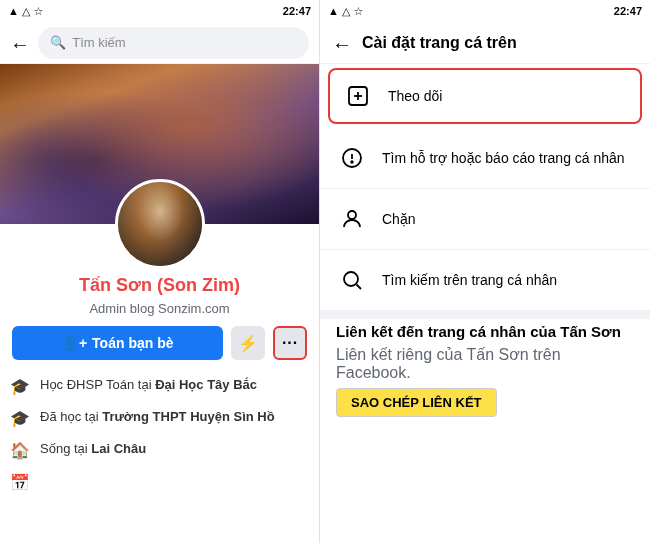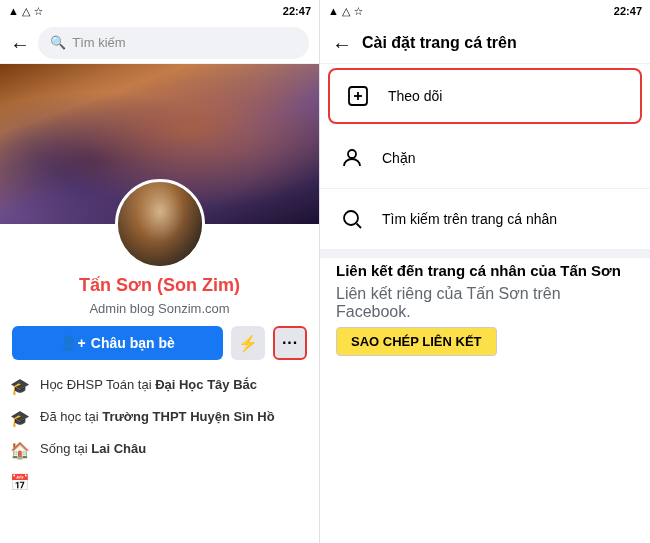--- a/index.html
+++ b/index.html
@@ -339,21 +339,21 @@
       <div class="avatar-inner"></div>
     </div>
   </div>
 
   <div class="profile-name">Tấn Sơn (Son Zim)</div>
   <div class="profile-sub">Admin blog Sonzim.com</div>
 
   <div class="action-buttons">
     <button class="btn-add-friend">
       <span>👤+</span>
-      <span>Châu bạn bè</span>
+      <span>Toán bạn bè</span>
     </button>
     <div class="btn-icon-round">
       <span>⚡</span>
     </div>
     <div class="btn-icon-round btn-more">
       <span>···</span>
     </div>
   </div>
 
   <div class="bio-list">
@@ -393,20 +393,30 @@
       <div class="menu-item-icon">
         <svg width="24" height="24" viewBox="0 0 24 24" fill="none" stroke="#000" stroke-width="1.8">
           <rect x="3" y="3" width="18" height="18" rx="3" stroke="#000" fill="none"></rect>
           <line x1="12" y1="8" x2="12" y2="16"></line>
           <line x1="8" y1="12" x2="16" y2="12"></line>
         </svg>
       </div>
       <span class="menu-item-text">Theo dõi</span>
     </div>
 
+    <div class="menu-item">
+      <div class="menu-item-icon">
+        <svg width="24" height="24" viewBox="0 0 24 24" fill="none" stroke="#000" stroke-width="1.8">
+          <circle cx="12" cy="12" r="9"></circle>
+          <line x1="12" y1="8" x2="12" y2="13"></line>
+          <circle cx="12" cy="16" r="0.8" fill="#000"></circle>
+        </svg>
+      </div>
+      <span class="menu-item-text">Tìm hỗ trợ hoặc báo cáo trang cá nhân</span>
+    </div>
 
     <div class="menu-item">
       <div class="menu-item-icon">
         <svg width="24" height="24" viewBox="0 0 24 24" fill="none" stroke="#000" stroke-width="1.8">
           <circle cx="12" cy="8" r="4"></circle>
           <path d="M4 20c0-4 3.6-7 8-7s8 3 8 7"></path>
         </svg>
       </div>
       <span class="menu-item-text">Chặn</span>
     </div>

